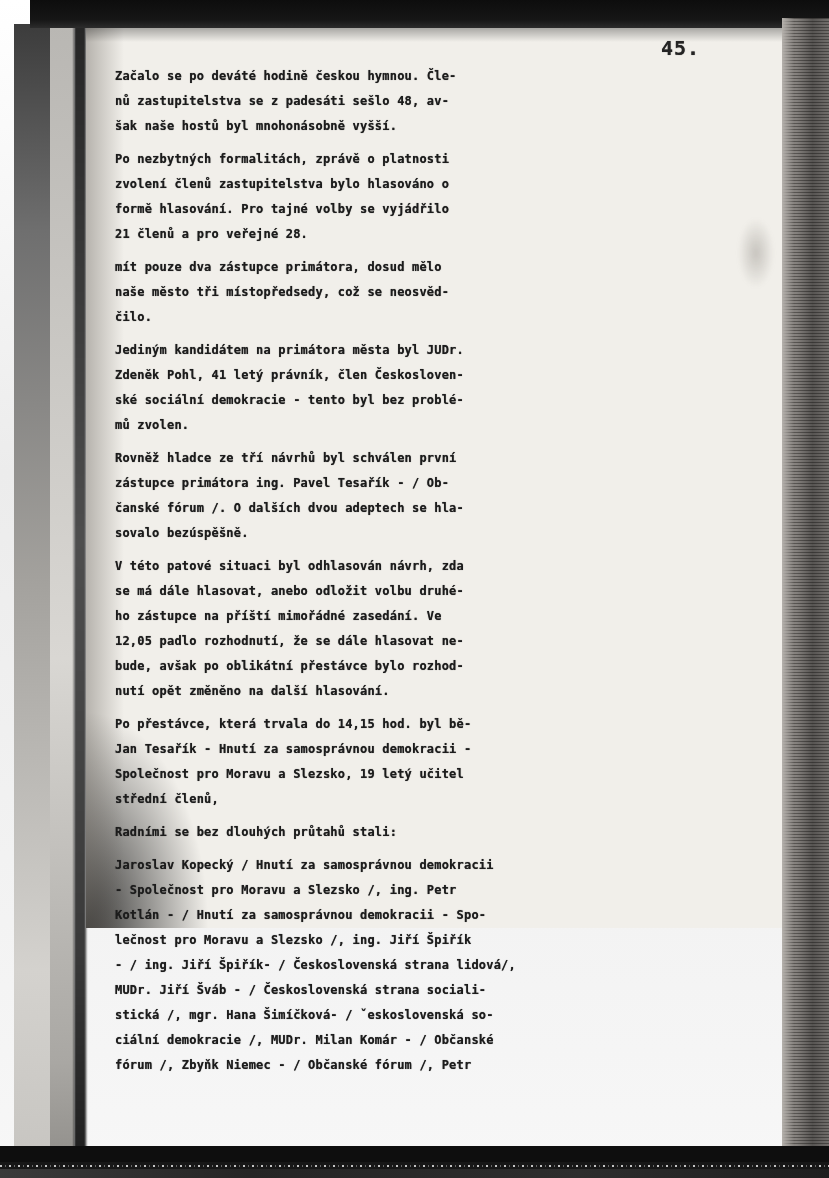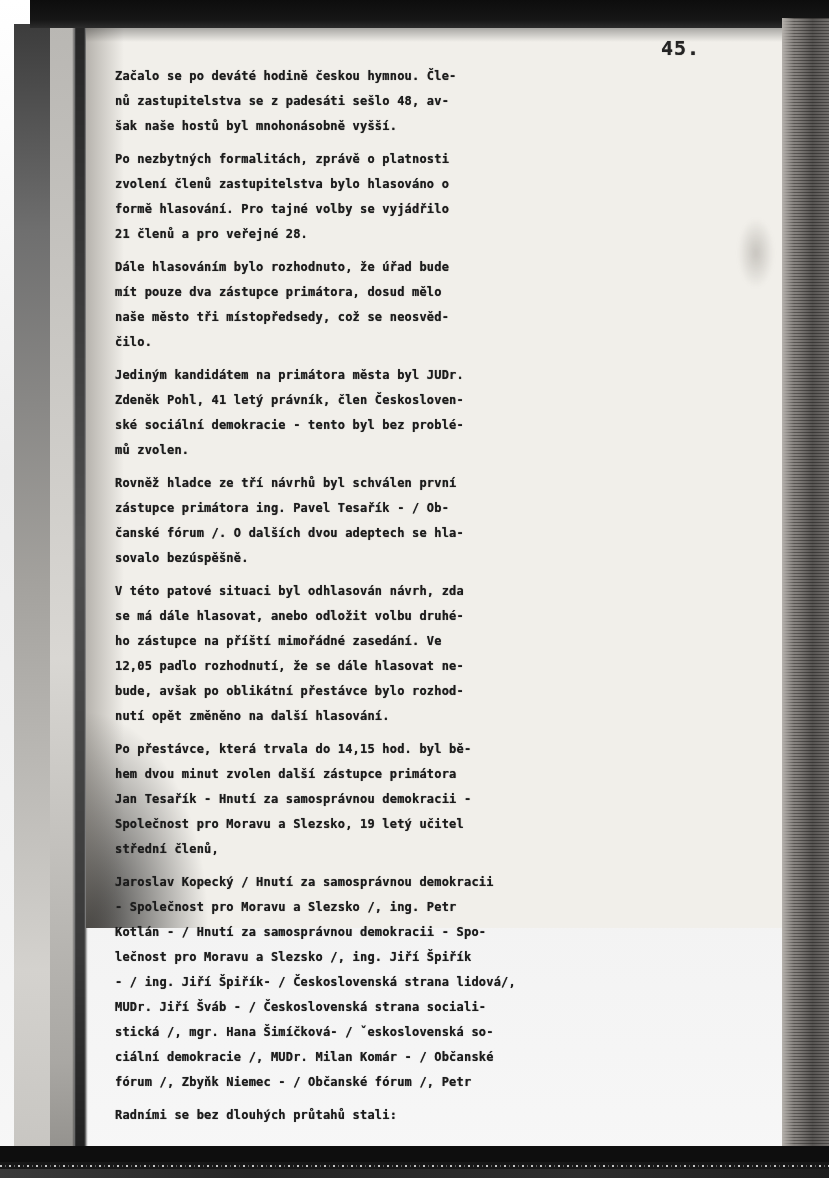--- a/index.html
+++ b/index.html
@@ -113,21 +113,20 @@
           <div class="line">nů zastupitelstva se z padesáti sešlo 48, av-</div>
           <div class="line">šak naše hostů byl mnohonásobně vyšší.</div>
         </div>
         <div class="para">
           <div class="line">Po nezbytných formalitách, zprávě o platnosti</div>
           <div class="line">zvolení členů zastupitelstva bylo hlasováno o</div>
           <div class="line">formě hlasování. Pro tajné volby se vyjádřilo</div>
           <div class="line">21 členů a pro veřejné 28.</div>
         </div>
         <div class="para">
-          <div class="line">Dále hlasováním bylo rozhodnuto, že úřad bude</div>
           <div class="line">mít pouze dva zástupce primátora, dosud mělo</div>
           <div class="line">naše město tři místopředsedy, což se neosvěd-</div>
           <div class="line">čilo.</div>
         </div>
         <div class="para">
           <div class="line">Jediným kandidátem na primátora města byl JUDr.</div>
           <div class="line">Zdeněk Pohl, 41 letý právník, člen Českosloven-</div>
           <div class="line">ské sociální demokracie - tento byl bez problé-</div>
           <div class="line">mů zvolen.</div>
         </div>
@@ -140,39 +139,38 @@
         <div class="para">
           <div class="line">V této patové situaci byl odhlasován návrh, zda</div>
           <div class="line">se má dále hlasovat, anebo odložit volbu druhé-</div>
           <div class="line">ho zástupce na příští mimořádné zasedání. Ve</div>
           <div class="line">12,05 padlo rozhodnutí, že se dále hlasovat ne-</div>
           <div class="line">bude, avšak po oblikátní přestávce bylo rozhod-</div>
           <div class="line">nutí opět změněno na další hlasování.</div>
         </div>
         <div class="para">
           <div class="line">Po přestávce, která trvala do 14,15 hod. byl bě-</div>
-          <div class="line">hem dvou minut zvolen další zástupce primátora</div>
           <div class="line">Jan Tesařík - Hnutí za samosprávnou demokracii -</div>
           <div class="line">Společnost pro Moravu a Slezsko, 19 letý učitel</div>
           <div class="line">střední členů,</div>
+        </div>
+        <div class="para">
+          <div class="line">Radními se bez dlouhých průtahů stali:</div>
         </div>
         <div class="para">
           <div class="line">Jaroslav Kopecký / Hnutí za samosprávnou demokracii</div>
           <div class="line">- Společnost pro Moravu a Slezsko /, ing. Petr</div>
           <div class="line">Kotlán - / Hnutí za samosprávnou demokracii - Spo-</div>
           <div class="line">lečnost pro Moravu a Slezsko /, ing. Jiří Špiřík</div>
           <div class="line">- / ing. Jiří Špiřík- / Československá strana lidová/,</div>
           <div class="line">MUDr. Jiří Šváb - / Československá strana sociali-</div>
           <div class="line">stická /, mgr. Hana Šimíčková- / ˇeskoslovenská so-</div>
           <div class="line">ciální demokracie /, MUDr. Milan Komár - / Občanské</div>
           <div class="line">fórum /, Zbyňk Niemec - / Občanské fórum /, Petr</div>
         </div>
-        <div class="para">
-          <div class="line">Radními se bez dlouhých průtahů stali:</div>
-        </div>
       </div>
   </div>
 
   <div class="fore-edge"></div>
   <div class="bottom-band"></div>
   <div class="speckle-band"></div>
   <div class="bottom-strip"></div>
 </div>
 
 </body></html>

